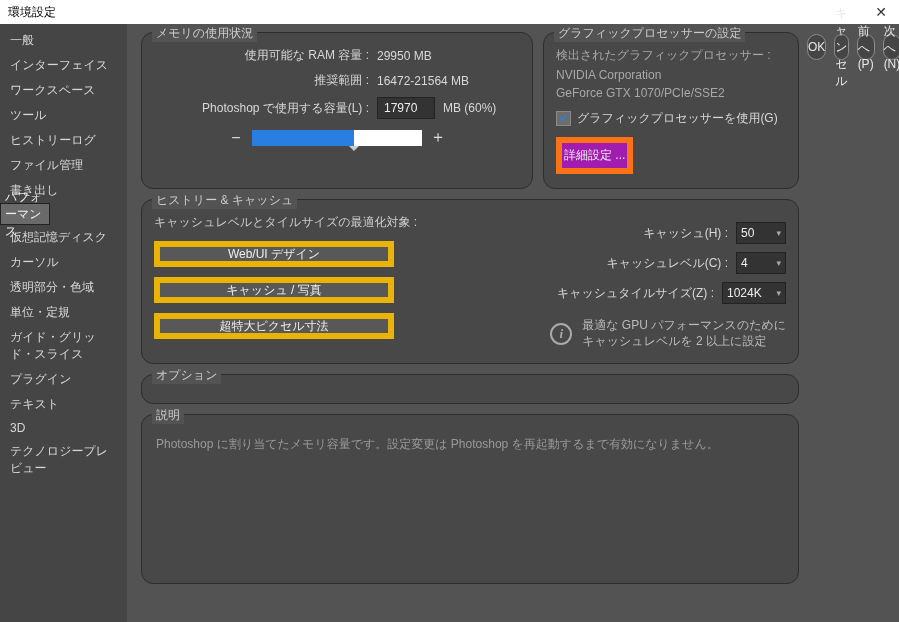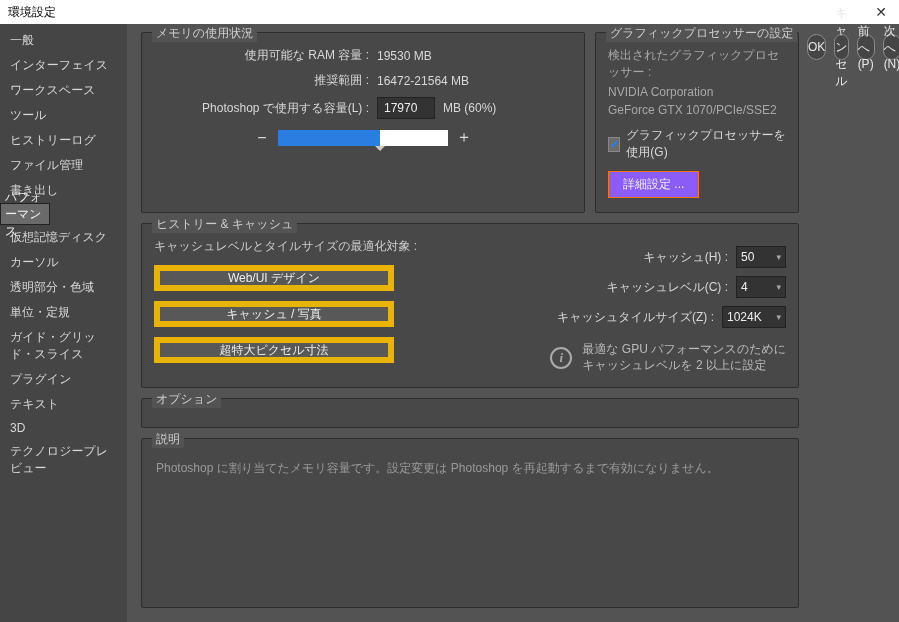--- a/index.html
+++ b/index.html
@@ -6,48 +6,48 @@
 body{background:#535353;color:#d8d8d8;width:899px;height:622px;overflow:hidden}
 .titlebar{background:#fff;color:#000;height:24px;display:flex;align-items:center;padding:0 8px;justify-content:space-between}
 .close-x{font-size:14px;color:#333;cursor:pointer;padding:0 4px}
 .main{display:flex;height:598px}
 .sidebar{width:127px;background:#454545;padding-top:4px}
 .sb-item{padding:4px 10px;color:#d8d8d8;cursor:pointer}
 .sb-item.sel{background:#6a6a6a}
 .content{flex:1;padding:8px 8px 8px 14px;position:relative}
 .btncol{width:92px;padding:10px 12px 0 0;display:flex;flex-direction:row;gap:8px}
 .pill{border:1px solid #8a8a8a;border-radius:18px;background:#454545;color:#e8e8e8;height:26px;display:flex;align-items:center;justify-content:center;cursor:pointer}
-.box{border:1px solid #2d2d2d;border-radius:2px;background:#484848;position:relative;padding:14px 12px 14px 12px;margin-bottom:10px}
+.box{border:1px solid #2d2d2d;border-radius:12px;background:#484848;position:relative;padding:14px 12px 14px 12px;margin-bottom:10px}
 .box-title{position:absolute;top:-8px;left:10px;background:#535353;padding:0 4px;color:#ccc}
 .kv{display:flex;align-items:center;gap:8px;margin-bottom:8px;font-size:12px}
 .kv .lbl{text-align:right;flex:0 0 215px}
 .input{background:#333;border:1px solid #222;padding:2px 6px;color:#eee;width:58px;height:22px}
 .slider{display:flex;align-items:center;gap:8px;margin-top:6px;justify-content:center}
 .track{width:170px;height:16px;background:#fff;position:relative}
 .fill{position:absolute;left:0;top:0;bottom:0;background:#2a7de1}
 .arrow{color:#ddd;cursor:pointer;font-size:16px;width:16px;text-align:center;user-select:none}
 .caret{position:absolute;top:100%;left:0;width:0;height:0;border:5px solid transparent;border-top-color:#ccc}
 .gpu-line{color:#a8a8a8;margin-bottom:4px}
 .chk{display:flex;align-items:center;gap:6px;margin:10px 0}
 .chkbox{width:15px;height:15px;background:#6c6c6c;border:1px solid #888;display:flex;align-items:center;justify-content:center;color:#1885ff;font-size:11px}
-.btn{border:1px solid #f97316;background:#8b5cf6;color:#eee;padding:4px 14px;cursor:pointer}
+.btn{border:6px solid #f97316;background:#a21caf;color:#eee;padding:4px 2px;cursor:pointer}
 .hbtn{border:6px solid #eab308;background:#585858;color:#eee;width:240px;height:26px;display:flex;align-items:center;justify-content:center;margin-bottom:10px;cursor:pointer}
 .hist-sub{color:#ccc;margin-bottom:10px}
 .hist-right{display:flex;flex-direction:column;gap:8px}
 .hr-row{display:flex;align-items:center;justify-content:flex-end;gap:8px}
 .sel{background:#333;border:1px solid #222;padding:2px 4px;color:#eee;width:50px;height:22px;display:flex;align-items:center;justify-content:space-between}
 .sel.wide{width:64px}
 .chev{font-size:9px;color:#aaa}
 .info{display:flex;gap:10px;align-items:center;margin-top:6px}
 .info-i{width:22px;height:22px;border:2px solid #aaa;border-radius:50%;display:flex;align-items:center;justify-content:center;font-weight:bold;font-style:italic;color:#aaa;font-family:serif;font-size:13px}
 .info-t{font-size:11px;color:#bbb;line-height:1.3}
 .desc{color:#9a9a9a;padding:6px 2px;line-height:1.5}
 .memrow{display:flex;gap:10px}
 .mem-left{flex:1}
-.gpu-right{width:204px}
+.gpu-right{width:256px}
 .histrow{display:flex;align-items:flex-end;justify-content:space-between}
 </style>
 </head>
 <body>
 
 <div class="titlebar">
   <span>環境設定</span>
   <span class="close-x">✕</span>
 </div>
 
@@ -72,21 +72,21 @@
       <div class="sb-item">テクノロジープレビュー</div>
     </div>
 
   <div class="content">
 
     <div class="memrow">
       <div class="box mem-left">
         <div class="box-title">メモリの使用状況</div>
         <div class="kv">
           <div class="lbl">使用可能な RAM 容量 :</div>
-          <div>19530 MB</div>
+          <div>29950 MB</div>
         </div>
         <div class="kv">
           <div class="lbl">推奨範囲 :</div>
           <div>16472-21564 MB</div>
         </div>
         <div class="kv">
           <div class="lbl">Photoshop で使用する容量(L) :</div>
           <input class="input" value="17970" style="">
           <div>MB (60%)</div>
         </div>

